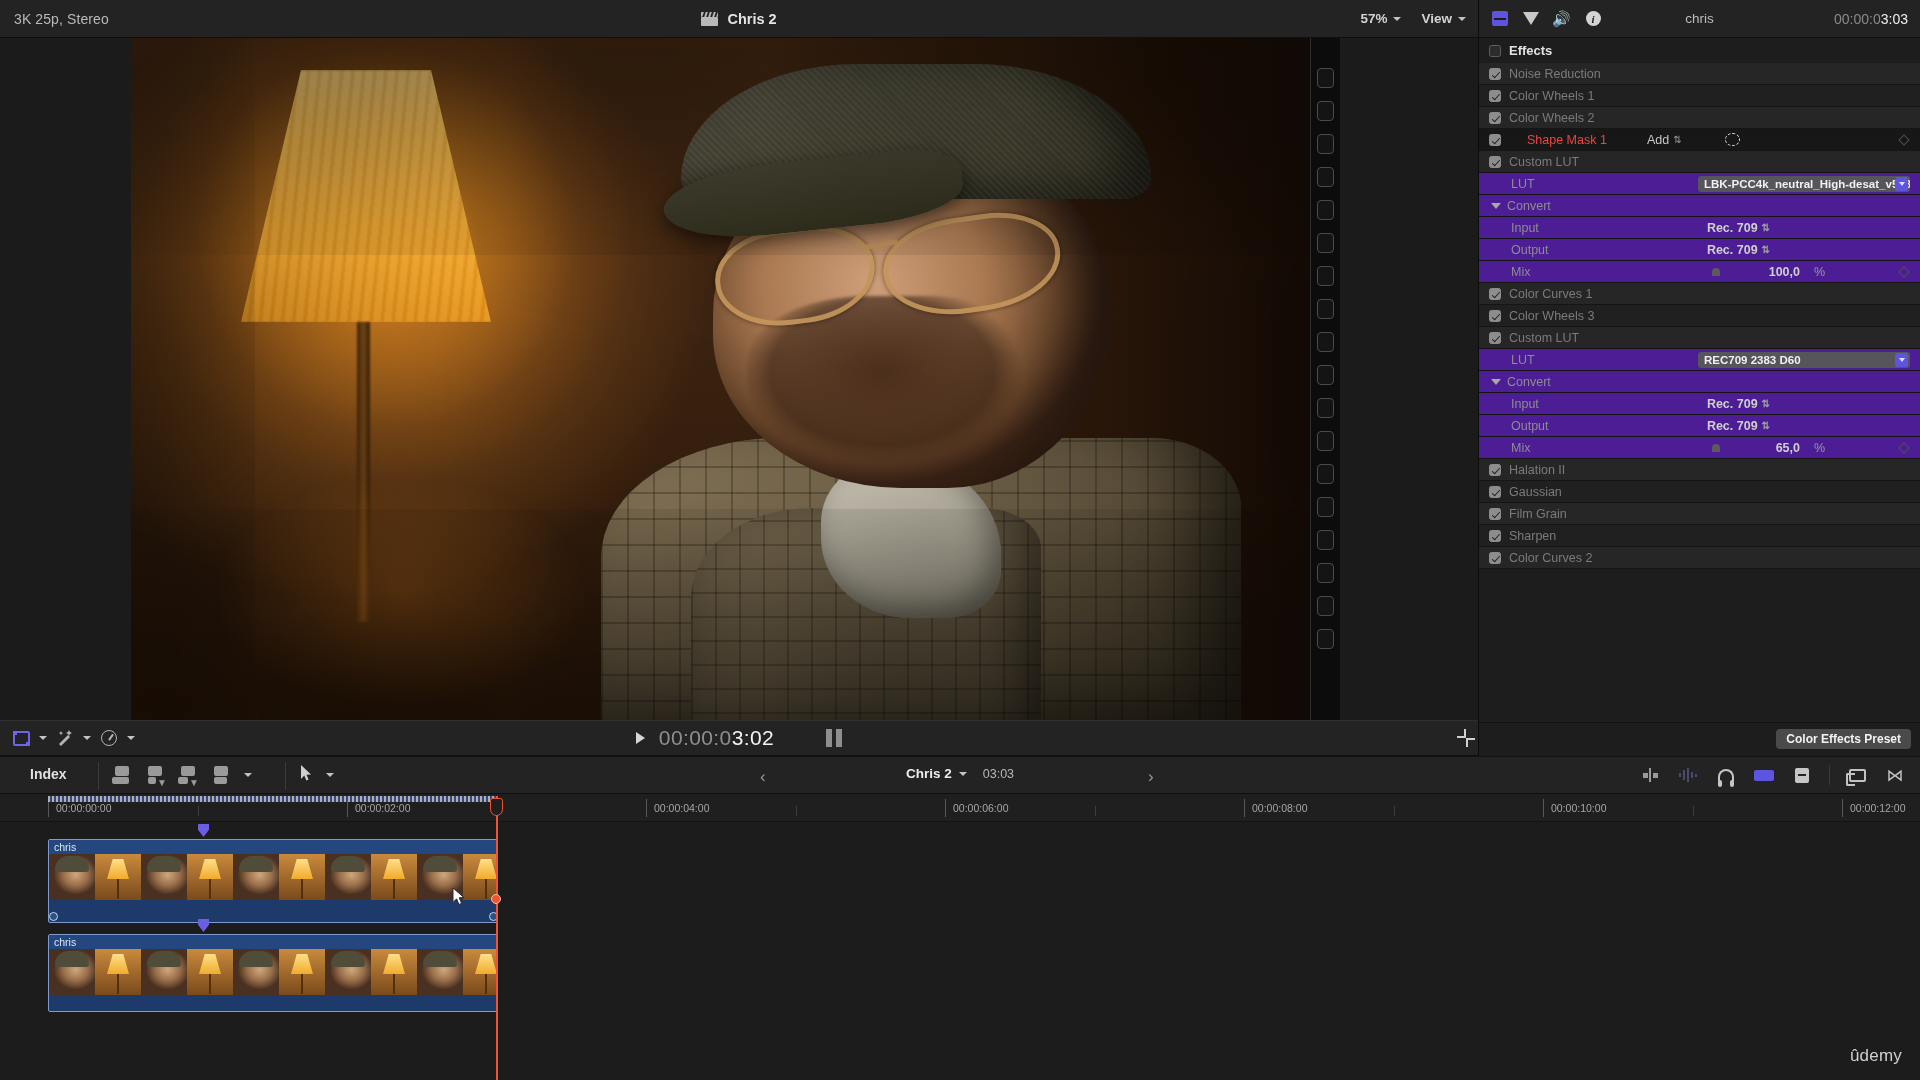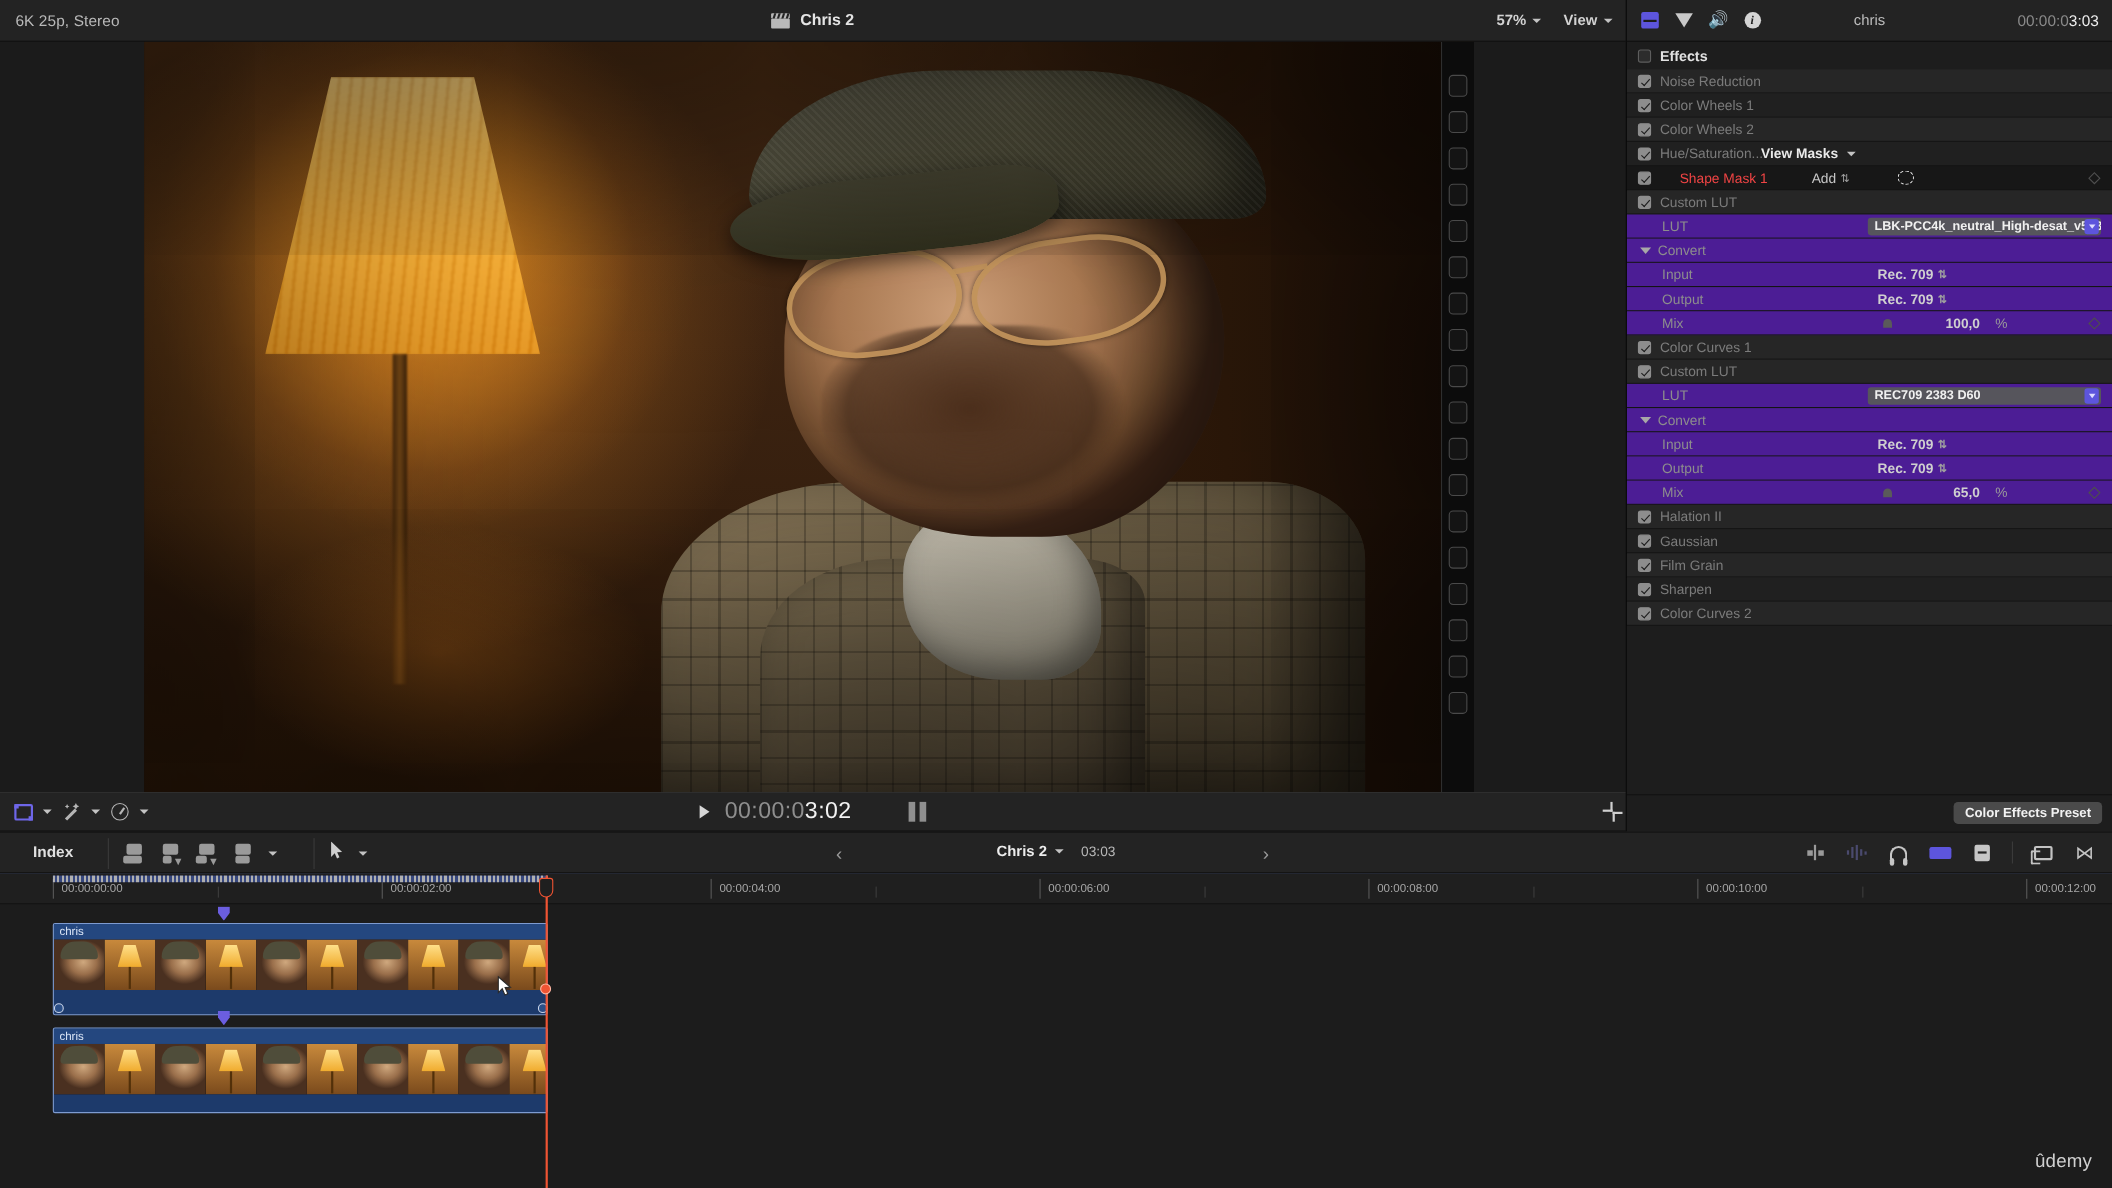--- a/index.html
+++ b/index.html
@@ -241,21 +241,21 @@
   .mouse-cursor svg { display:block; }
 
   .watermark { position:absolute; right:18px; bottom:14px; font-size:17px; color:#d0d0d0; letter-spacing:.2px;}
 </style>
 </head>
 <body>
 
 <div id="app">
 
   <div class="topbar">
-    <div class="topbar-left">6K 25p, Stereo</div>
+    <div class="topbar-left">3K 25p, Stereo</div>
     <div class="topbar-center">
       <span class="clapper">
         <span class="top">
             <i style="left:2px"></i>
             <i style="left:6px"></i>
             <i style="left:10px"></i>
             <i style="left:14px"></i>
           </span>
         <span class="body"></span>
       </span>
@@ -380,26 +380,20 @@
         <div class="eff-row b">
           <span class="cbx on"></span>
           <span class="eff-name" style="">Color Wheels 1</span>
           <span class="cwrap"><span class="tri"></span></span>
         </div>
         <div class="eff-row a">
           <span class="cbx on"></span>
           <span class="eff-name" style="">Color Wheels 2</span>
           <span class="cwrap"><span class="tri"></span></span>
         </div>
-        <div class="eff-row b">
-          <span class="cbx on"></span>
-          <span class="eff-name" style="">Hue/Saturation...</span>
-          <span class="viewmasks">View Masks<span class="chev"></span></span>
-          <span class="cwrap"><span class="tri"></span></span>
-        </div>
         <div class="eff-row sub">
           <span class="cbx on"></span>
           <span class="eff-name bright" style="margin-left:18px;">Shape Mask 1</span>
           <span class="addsel">Add<span class="stepper">⇅</span></span>
           <span class="ellipse-ico"></span>
           <span class="diamond"></span>
         </div>
         <div class="eff-row a">
           <span class="cbx on"></span>
           <span class="eff-name" style="">Custom LUT</span>
@@ -428,20 +422,25 @@
         <div class="param-row">
           <span class="param-label" style="margin-left:32px">Mix</span>
           <span class="heart" style="right:200px;top:7px;position:absolute"></span>
           <span class="param-val" style="right:120px">100,0</span>
           <span class="param-val" style="right:95px;color:#9a9a9a;font-weight:400">%</span>
           <span class="diamond"></span>
         </div>
         <div class="eff-row a">
           <span class="cbx on"></span>
           <span class="eff-name" style="">Color Curves 1</span>
+          <span class="cwrap"><span class="tri"></span></span>
+        </div>
+        <div class="eff-row b">
+          <span class="cbx on"></span>
+          <span class="eff-name" style="">Color Wheels 3</span>
           <span class="cwrap"><span class="tri"></span></span>
         </div>
         <div class="eff-row a">
           <span class="cbx on"></span>
           <span class="eff-name" style="">Custom LUT</span>
         </div>
         <div class="param-row">
           <span class="param-label" style="margin-left:32px">LUT</span>
           <span class="lut-field">
             <span class="lut-text">REC709 2383 D60</span>

